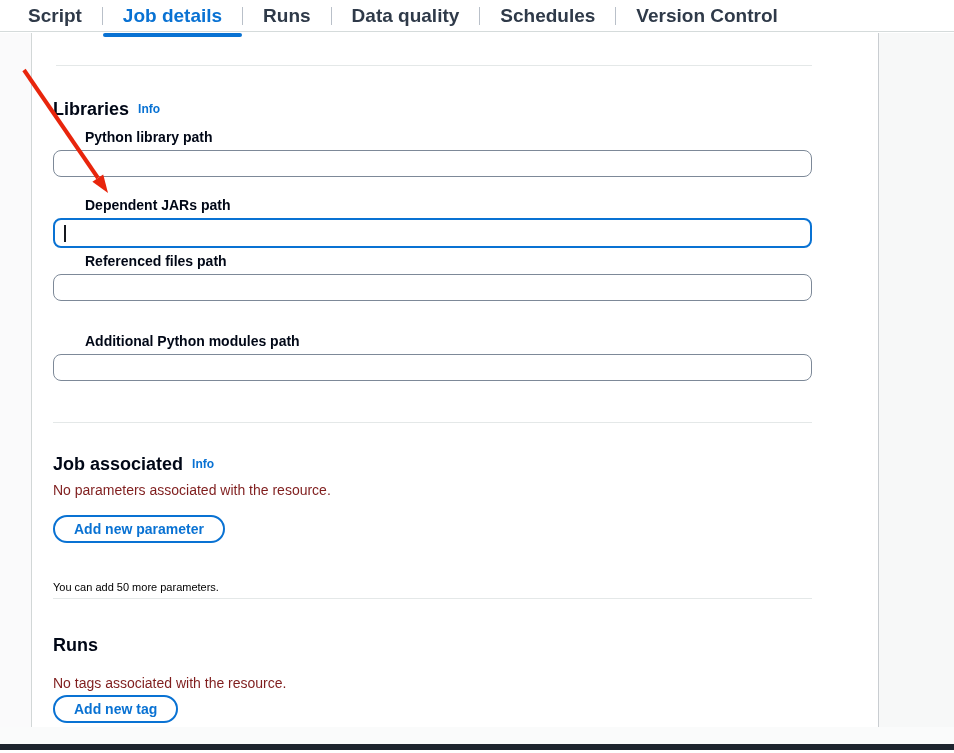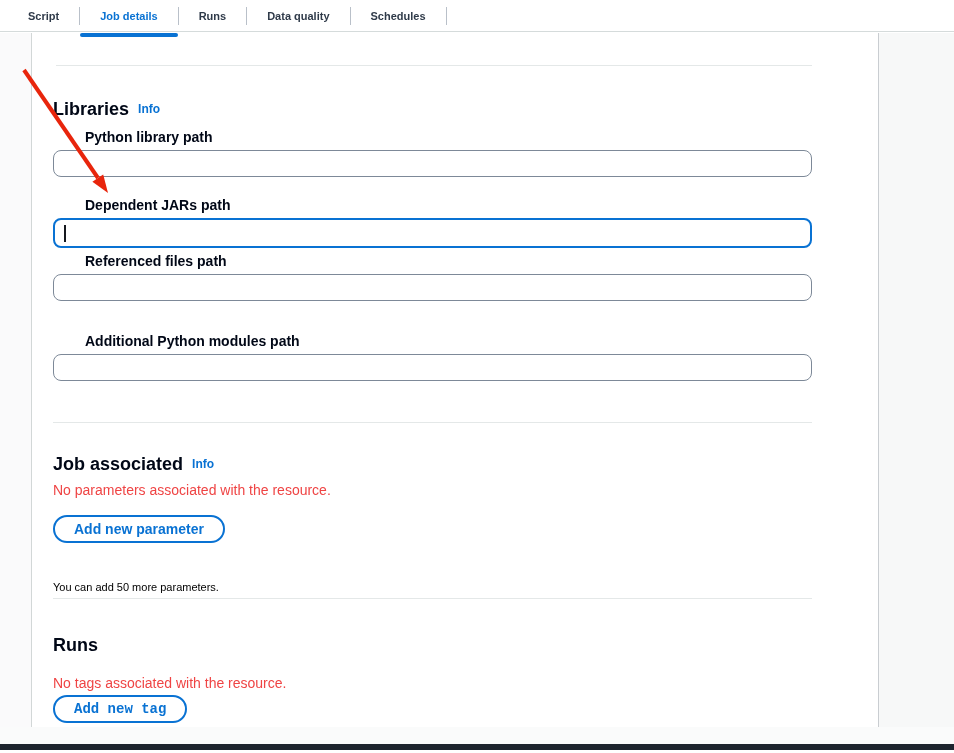--- a/index.html
+++ b/index.html
@@ -5,21 +5,21 @@
   * { margin:0; padding:0; box-sizing:border-box; }
   html,body { width:954px; height:753px; background:#ffffff; overflow:hidden;
               font-family:"Liberation Sans", sans-serif; }
   #screen { position:relative; width:954px; height:753px; background:#ffffff; }
 
   
   .tabbar { position:absolute; top:0; left:0; width:954px; height:32px;
             display:flex; align-items:center; padding-left:8px;
             border-bottom:1px solid #d5dbdb; background:#fff; z-index:5; }
   .tab { position:relative; height:32px; display:flex; align-items:center;
-         padding:16px 20px; font-size:11px; font-weight:700; color:#2f3a49;
+         padding:16px 20px; font-size:19px; font-weight:700; color:#2f3a49;
          cursor:pointer; white-space:nowrap; }
   .tab.active { color:#0972d3; }
   .tab.active::after { content:""; position:absolute; left:0; right:0; bottom:-5px;
          height:4px; background:#0972d3; border-radius:2px; }
   .tab-divider { width:1px; height:18px; background:#b9c0c9; }
 
   
   .left-strip  { position:absolute; top:33px; left:0; width:31px; height:694px; background:#fafafb; }
   .right-strip { position:absolute; top:33px; left:832px; width:122px; height:694px; background:#f7f8f8; }
   .content { position:absolute; top:33px; left:31px; width:848px; height:694px;
@@ -37,21 +37,21 @@
   .field { position:absolute; left:21px; width:759px; }
   .field label { display:block; font-size:14px; line-height:16px; font-weight:700;
                  color:#000716; margin-bottom:5px;margin-left:32px; }
   .input-wrap { position:relative; width:759px; }
   .text-input { width:759px; height:27px; border:1px solid #7d8998; border-radius:8px;
                 background:#fff; font-size:14px; padding:0 10px; color:#000716; outline:none;
                 font-family:"Liberation Sans", sans-serif; display:block; }
   .text-input.focused { border:2px solid #0972d3; height:30px; }
   .caret { position:absolute; left:11px; top:7px; width:1.5px; height:17px; background:#16191f; }
 
-  .muted-text { position:absolute; left:21px; font-size:14px; line-height:15px; color:#ef4444; }
+  .muted-text { position:absolute; left:21px; font-size:14px; line-height:15px; color:#7f1d1d; }
   .hint-text  { position:absolute; left:21px; font-size:11px; line-height:13px; color:#000000; }
 
   .pill-button { position:absolute; left:21px; height:28px; display:inline-flex;
                  align-items:center; padding:12px 19px; background:#fff;
                  border:2px solid #0972d3; border-radius:15px; font-size:14px;
                  font-weight:700; color:#0972d3; cursor:pointer;
                  font-family:"Liberation Sans", sans-serif; }
 
   
   .arrow-overlay { position:absolute; top:0; left:0; width:954px; height:753px;
@@ -66,20 +66,21 @@
     <div class="tab">Script</div>
     <div class="tab-divider"></div>
     <div class="tab active">Job details</div>
     <div class="tab-divider"></div>
     <div class="tab">Runs</div>
     <div class="tab-divider"></div>
     <div class="tab">Data quality</div>
     <div class="tab-divider"></div>
     <div class="tab">Schedules</div>
     <div class="tab-divider"></div>
+    <div class="tab">Version Control</div>
   </div>
 
   <div class="left-strip"></div>
   <div class="right-strip"></div>
 
   <div class="content">
 
     <div class="divider" style="top:32px; left:24px; width:756px;"></div>
 
     <div class="section-heading" style="top:65px;">
@@ -123,21 +124,21 @@
     <div class="muted-text" style="top:450px;">No parameters associated with the resource.</div>
     <button class="pill-button" style="top:482px;">Add new parameter</button>
     <div class="hint-text" style="top:548px;">You can add 50 more parameters.</div>
 
     <div class="divider" style="top:565px;"></div>
 
     <div class="section-heading" style="top:601px;">
       <span>Runs</span>
     </div>
     <div class="muted-text" style="top:643px;">No tags associated with the resource.</div>
-    <button class="pill-button" style="top:662px;font-family:Liberation Mono, monospace;">Add new tag</button>
+    <button class="pill-button" style="top:662px;">Add new tag</button>
 
   </div>
 
   <div class="bottom-strip"></div>
   <div class="bottom-bar"></div>
 
   <svg class="arrow-overlay" viewBox="0 0 954 753" xmlns="http://www.w3.org/2000/svg">
     <line x1="24" y1="70" x2="98" y2="178" stroke="#e8250c" stroke-width="4"></line>
     <polygon points="108,193 92.4,181.8 103.2,174.4" fill="#e8250c"></polygon>
   </svg>

